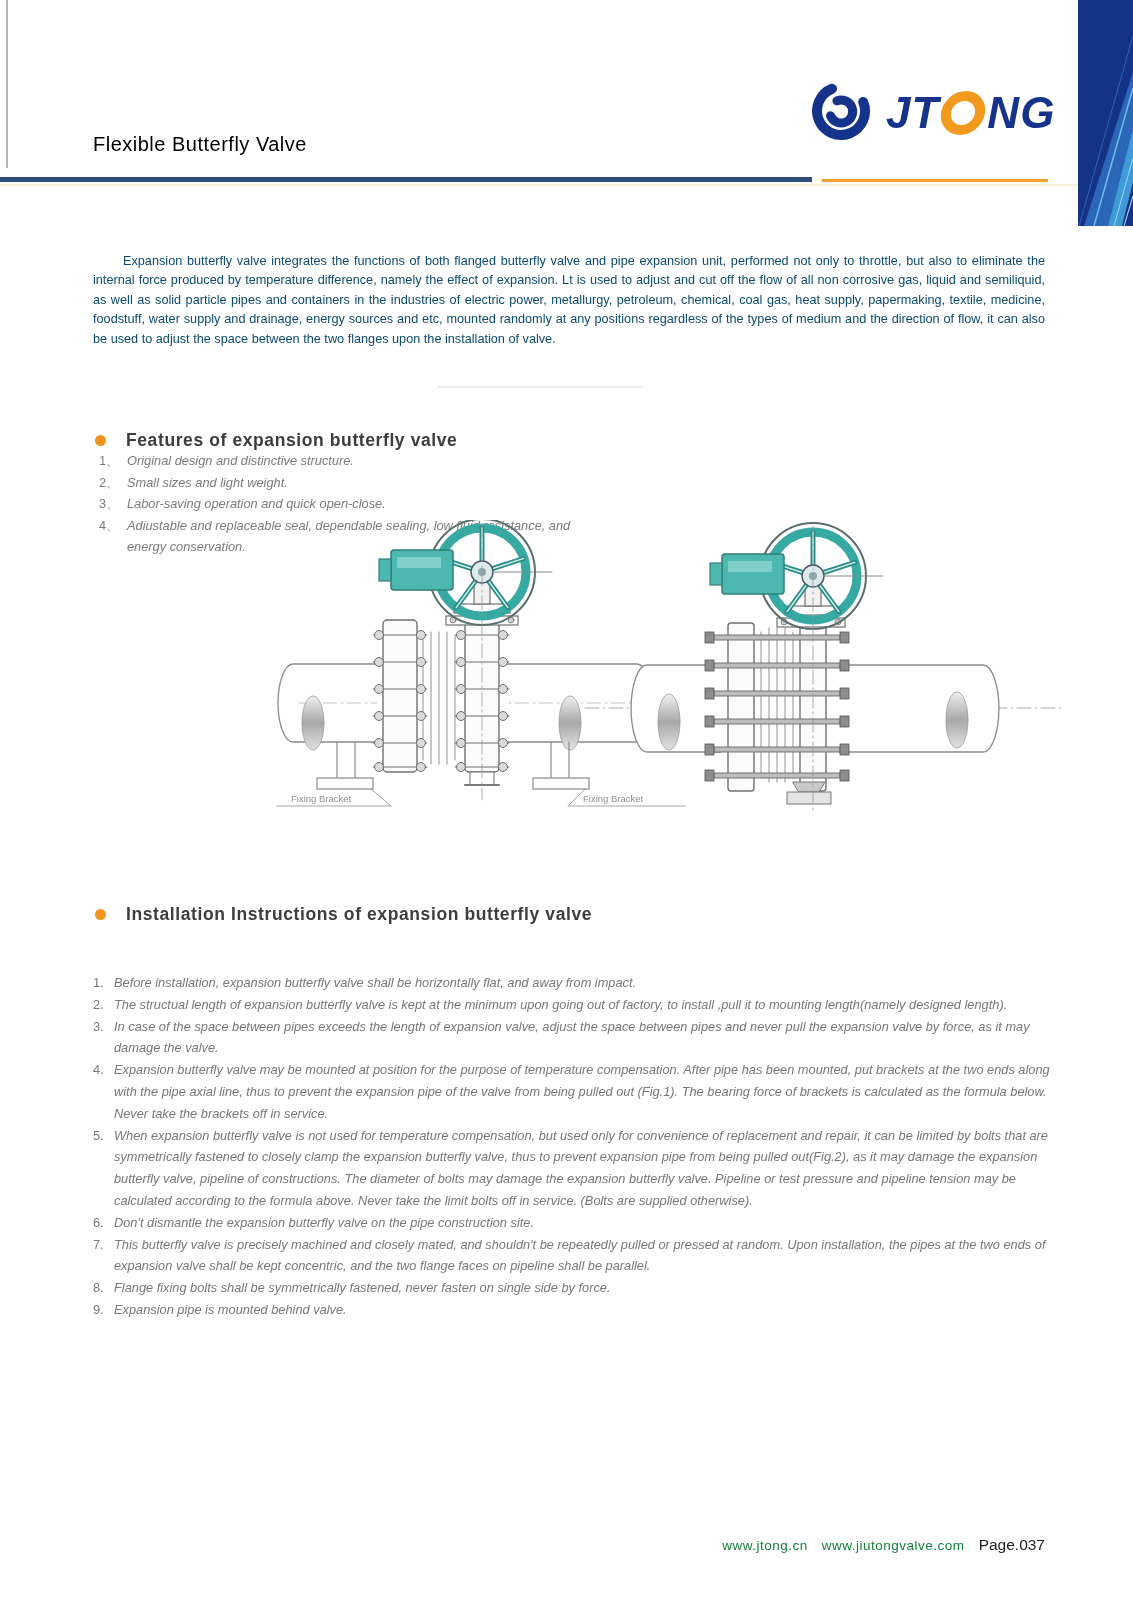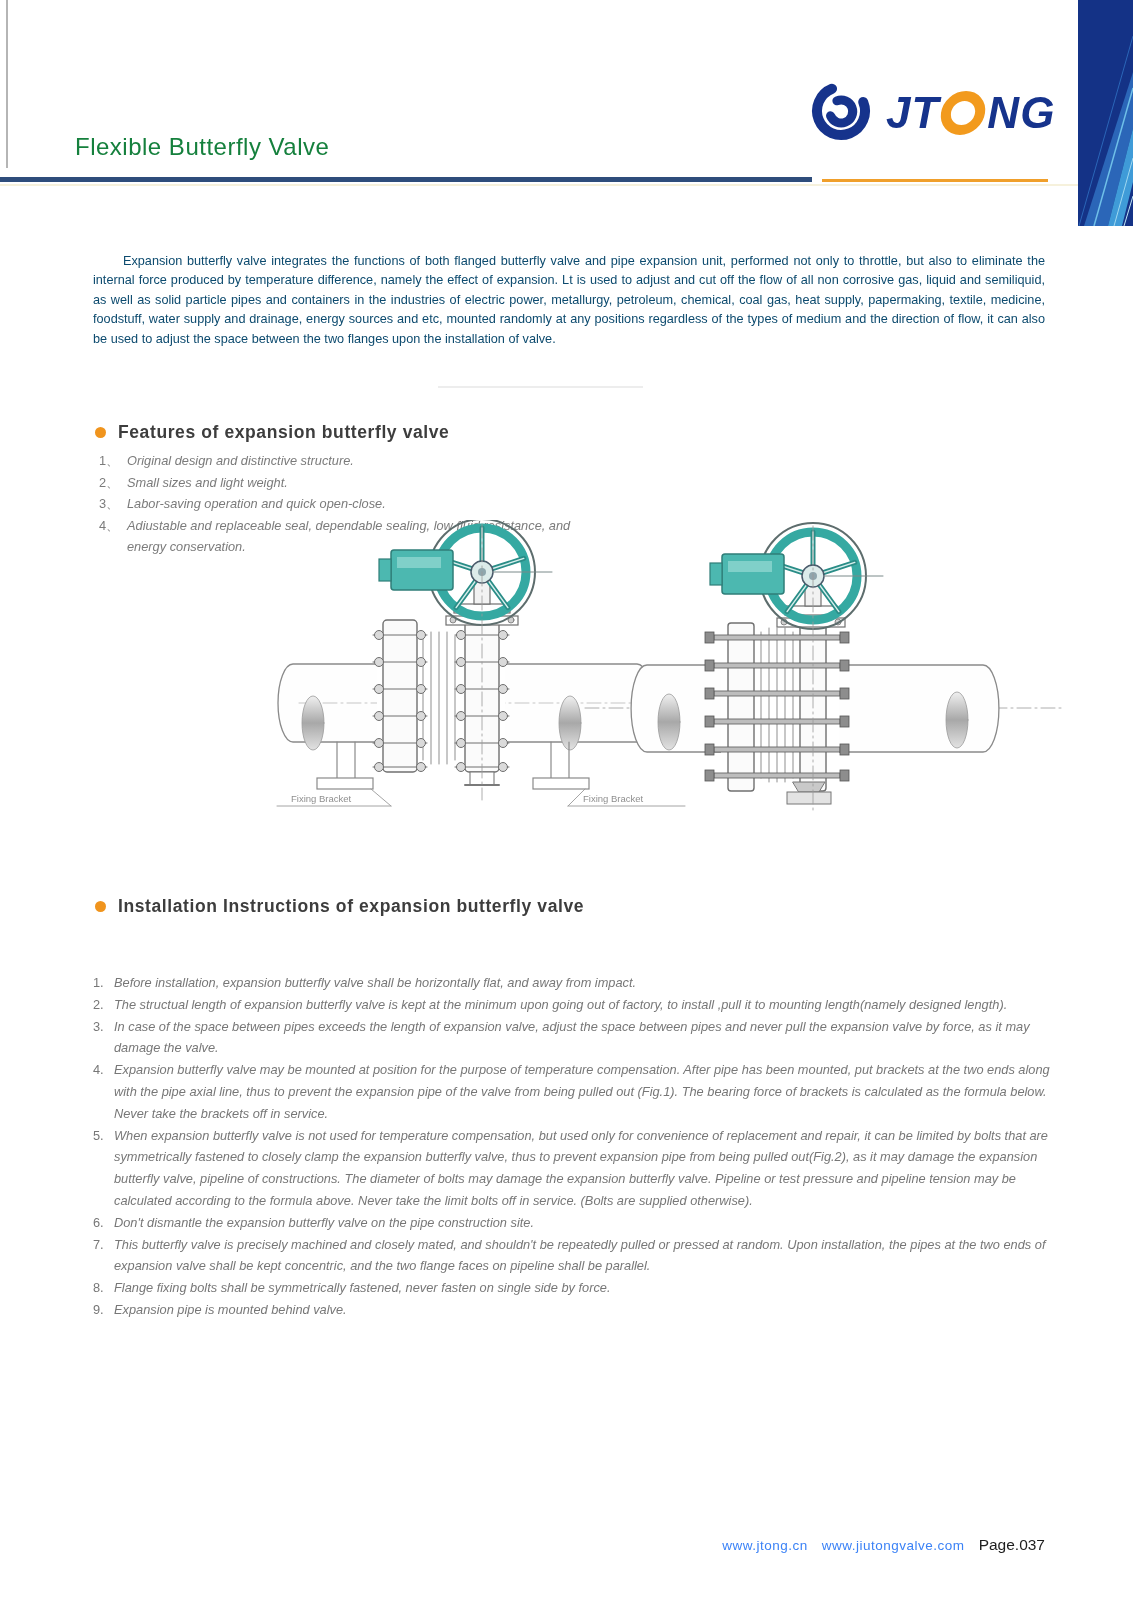--- a/index.html
+++ b/index.html
@@ -2,41 +2,41 @@
 <html><head>
 <meta charset="utf-8">
 <style>
   html,body{margin:0;padding:0;background:#e9e9e9;}
   #page{position:relative;width:1133px;height:1600px;background:#ffffff;overflow:hidden;
         font-family:"Liberation Sans", sans-serif;}
   .abs{position:absolute;}
 
   
   #left-edge-line{left:6px;top:0;width:2px;height:168px;background:#b5b5b5;}
-  #page-title{left:75px;top:133px;font-size:24px;color:#15803d;letter-spacing:.5px;}
+  #page-title{left:93px;top:133px;font-size:20px;color:#000000;letter-spacing:.5px;}
   #rule-navy{left:0;top:177px;width:812px;height:5px;background:#2e4d7b;}
   #rule-orange{left:822px;top:179px;width:226px;height:3px;background:#f09f2a;}
   #rule-cream{left:0;top:184px;width:1133px;height:2px;background:#f6f1dc;}
 
   #logo{left:810px;top:80px;display:flex;align-items:center;gap:14px;}
   #logo-text{display:flex;align-items:center;font-weight:bold;font-style:italic;
              font-size:44px;color:#16338c;letter-spacing:1px;line-height:1;}
   .logo-o{display:inline-block;width:24px;height:24px;border:10px solid #f29a1d;
           border-radius:50%;transform:skewX(-8deg);margin:0 2px;}
   #corner-deco{left:1078px;top:0;width:55px;height:226px;}
 
   
   #intro{left:93px;top:252px;width:952px;font-size:12.7px;line-height:19.4px;
          color:#0c4a6e;text-align:justify;text-indent:30px;}
   #scan-artifact{left:438px;top:386px;width:205px;height:2px;background:#ededed;}
 
   
   .section-head{display:flex;align-items:center;gap:8px;}
   .section-head .dot{width:11px;height:11px;border-radius:50%;background:#f0941d;flex:0 0 auto;}
-  .section-head h2{margin:4px;font-size:17.5px;font-weight:bold;color:#3d3d3d;letter-spacing:.6px;}
+  .section-head h2{margin:12px;font-size:17.5px;font-weight:bold;color:#3d3d3d;letter-spacing:.6px;}
   #features-head{left:95px;top:418px;}
   #install-head{left:95px;top:892px;}
 
   
   #features-list{left:99px;top:450px;width:480px;font-size:12.8px;line-height:21.5px;color:#7b7b7b;}
   .feat-item{display:flex;}
   .feat-num{width:28px;flex:0 0 auto;}
   .feat-text{flex:1;font-style:italic;}
 
   
@@ -46,21 +46,21 @@
   #install-list{left:93px;top:972px;width:960px;font-size:12.8px;line-height:21.8px;color:#777777;}
   .inst-item{display:flex;}
   .inst-num{flex:0 0 auto;padding-right:5px;min-width:16px;}
   .inst-text{flex:1;font-style:italic;}
   #inst-row-9-10{display:flex;gap:70px;}
   #inst-row-9-10 .inst-item{flex:0 0 auto;}
 
   
   #footer{left:93px;top:1522px;width:952px;display:flex;justify-content:flex-end;
           align-items:baseline;gap:14px;}
-  .footer-url{font-size:13.5px;color:#3b82f6;letter-spacing:.5px;margin-top:16px;}
+  .footer-url{font-size:13.5px;color:#15803d;letter-spacing:.5px;margin-top:16px;}
   #footer-page{font-size:15.5px;font-weight:normal;color:#1e1e1e;}
 
   svg text{font-family:"Liberation Sans", sans-serif;}
 </style>
 </head>
 <body>
 
 <div id="page">
 
   <div class="abs" id="left-edge-line"></div>

